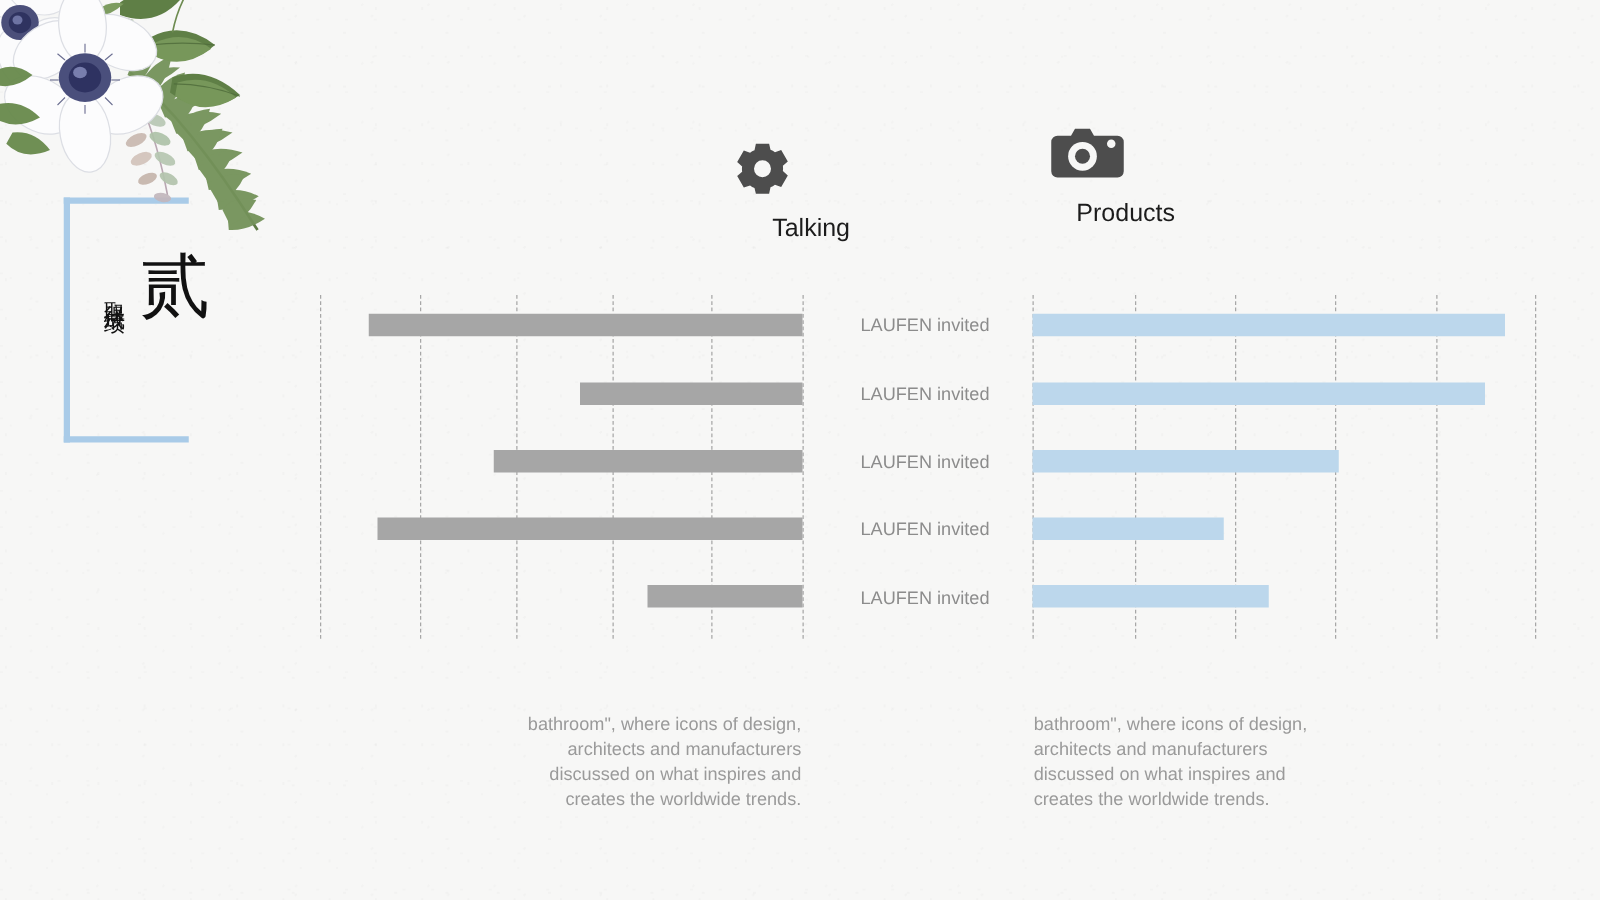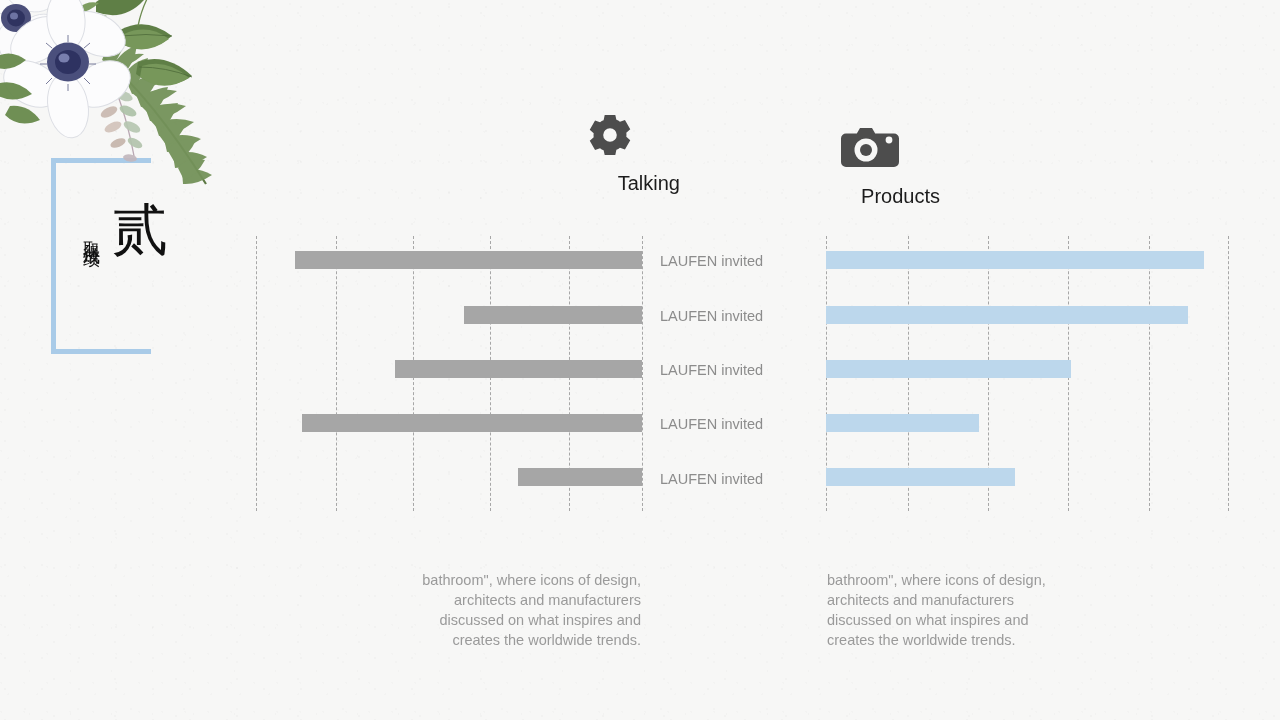--- a/index.html
+++ b/index.html
@@ -71,21 +71,21 @@
     line-height: 0;
   }
   .col-head .col-title {
     display: block;
     font-size: 20px;
     color: #1c1c1c;
     white-space: nowrap;
     text-align: right;
   }
   #head-talking  { left: 540px; top: 112px; width: 140px; }
-  #head-products { left: 800px; top: 125px; width: 140px; }
+  #head-products { left: 800px; top: 100px; width: 140px; }
 
   
   .chart { position: absolute; top: 236px; height: 275px; z-index: 4; }
   #chart-left  { left: 256px; width: 386px; }
   #chart-right { left: 826px; width: 402px; }
 
   .gridlines { position: absolute; inset: 0; }
   .gridline {
     position: absolute; top: 0; bottom: 0; width: 0;
     border-left: 1px dashed #9a9a9a;
@@ -96,20 +96,21 @@
   .bar-row { position: absolute; left: 0; right: 0; height: 18px; }
   .bar { position: absolute; top: 0; height: 18px; }
   .bar.gray { background: #a6a6a6; right: 0; }
   .bar.blue { background: #bcd7ec; left: 0; }
 
   
   .center-labels { position: absolute; left: 660px; top: 236px; width: 160px; z-index: 5; }
   .center-label {
     position: absolute;
     left: 0; width: 160px;
+    text-align: center;
     font-size: 14.5px;
     color: #8c8c8c;
     white-space: nowrap;
   }
 
   
   .para {
     position: absolute;
     top: 570px;
     width: 228px;

